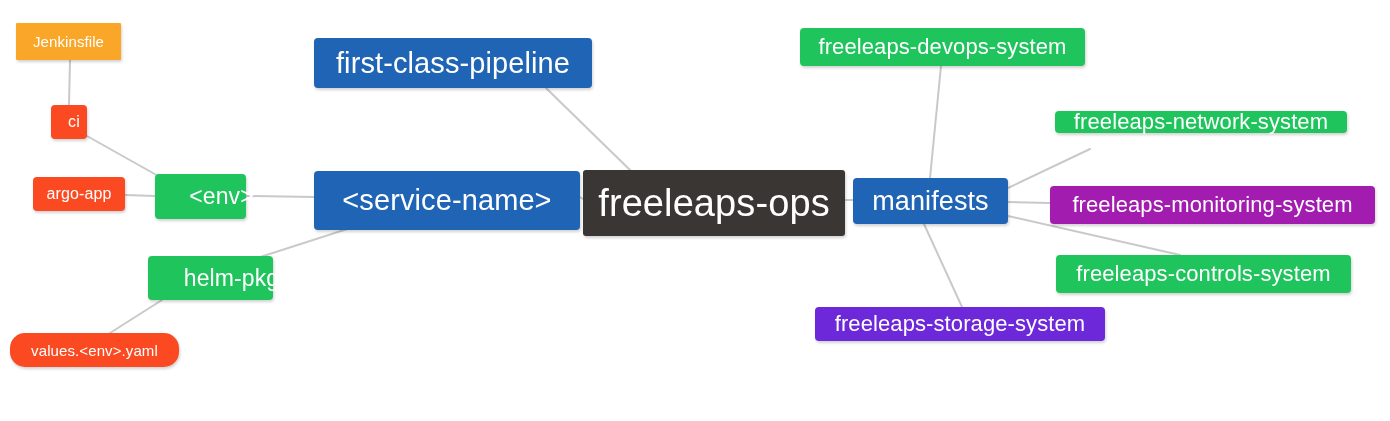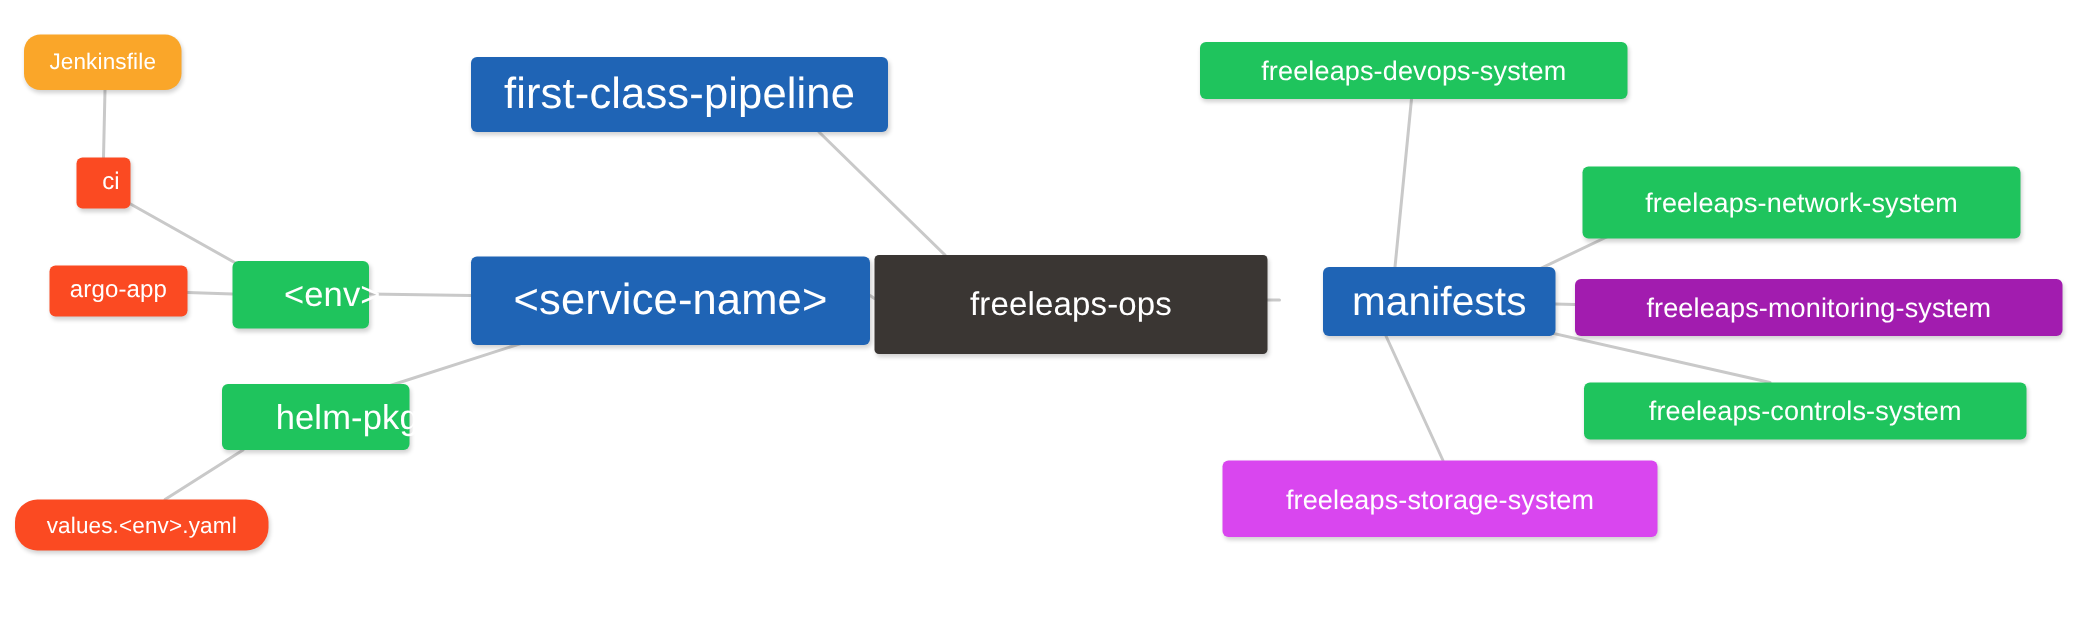--- a/index.html
+++ b/index.html
@@ -33,41 +33,41 @@
     white-space: nowrap;
     border-radius: 4px;
     box-shadow: 1px 2px 3px rgba(0,0,0,0.18);
     letter-spacing: 0.1px;
     line-height: 1;
     user-select: none;
   }
   .node.root {
     background: #3a3633;
     border-radius: 3px;
-    font-size: 22px;
+    font-size: 38px;
   }
   .node.blue {
     background: #1f64b5;
     font-size: 29px;
   }
   .node.blue.sm {
     font-size: 27px;
   }
   .node.green {
     background: #1fc45d;
-    font-size: 18px;
+    font-size: 22px;
   }
   .node.green.med {
     font-size: 23px;
     padding-left: 42px;
   }
   .node.orange {
     background: #faa629;
     font-size: 15px;
-    border-radius: 11px;
+    border-radius: 1px;
   }
   .node.red {
     background: #fb4a22;
     font-size: 16px;
     border-radius: 4px;
   }
   .node.red.tiny {
     font-size: 15px;
     border-radius: 15px;
   }
@@ -95,20 +95,20 @@
   <div id="node-layer">
       <div class="node orange" style="left: 16px; top: 23px; width: 105px; height: 37px; background: rgb(250, 166, 41);">Jenkinsfile</div>
       <div class="node red" style="left: 51px; top: 105px; width: 36px; height: 34px; background: rgb(251, 74, 34); padding-left: 10px;">ci</div>
       <div class="node red" style="left: 33px; top: 177px; width: 92px; height: 34px; background: rgb(251, 74, 34);">argo-app</div>
       <div class="node green med" style="left: 155px; top: 174px; width: 91px; height: 45px; background: rgb(31, 196, 93);">&lt;env&gt;</div>
       <div class="node green med" style="left: 148px; top: 256px; width: 125px; height: 44px; background: rgb(31, 196, 93);">helm-pkg</div>
       <div class="node red tiny" style="left: 10px; top: 333px; width: 169px; height: 34px; background: rgb(251, 74, 34);">values.&lt;env&gt;.yaml</div>
       <div class="node blue" style="left: 314px; top: 38px; width: 278px; height: 50px; background: rgb(31, 100, 181);">first-class-pipeline</div>
       <div class="node blue" style="left: 314px; top: 171px; width: 266px; height: 59px; background: rgb(31, 100, 181); text-align: right;">&lt;service-name&gt;</div>
       <div class="node root" style="left: 583px; top: 170px; width: 262px; height: 66px; background: rgb(58, 54, 51);">freeleaps-ops</div>
-      <div class="node blue sm" style="left: 853px; top: 178px; width: 155px; height: 46px; background: rgb(31, 100, 181); margin-left: 29px;">manifests</div>
+      <div class="node blue sm" style="left: 853px; top: 178px; width: 155px; height: 46px; background: rgb(31, 100, 181);">manifests</div>
       <div class="node green" style="left: 800px; top: 28px; width: 285px; height: 38px; background: rgb(31, 196, 93);">freeleaps-devops-system</div>
-      <div class="node green" style="left: 1055px; top: 111px; width: 292px; height: 48px; background: rgb(31, 196, 93);">freeleaps-network-system</div>
+      <div class="node green" style="left: 1055px; top: 111px; width: 292px; height: 22px; background: rgb(31, 196, 93);">freeleaps-network-system</div>
       <div class="node green" style="left: 1050px; top: 186px; width: 325px; height: 38px; background: #a21caf;">freeleaps-monitoring-system</div>
       <div class="node green" style="left: 1056px; top: 255px; width: 295px; height: 38px; background: rgb(31, 196, 93);">freeleaps-controls-system</div>
-      <div class="node green" style="left: 815px; top: 307px; width: 290px; height: 51px; background: #d946ef;">freeleaps-storage-system</div>
+      <div class="node green" style="left: 815px; top: 307px; width: 290px; height: 34px; background: #6d28d9;">freeleaps-storage-system</div>
     </div>
 </div>
 
 </body></html>

